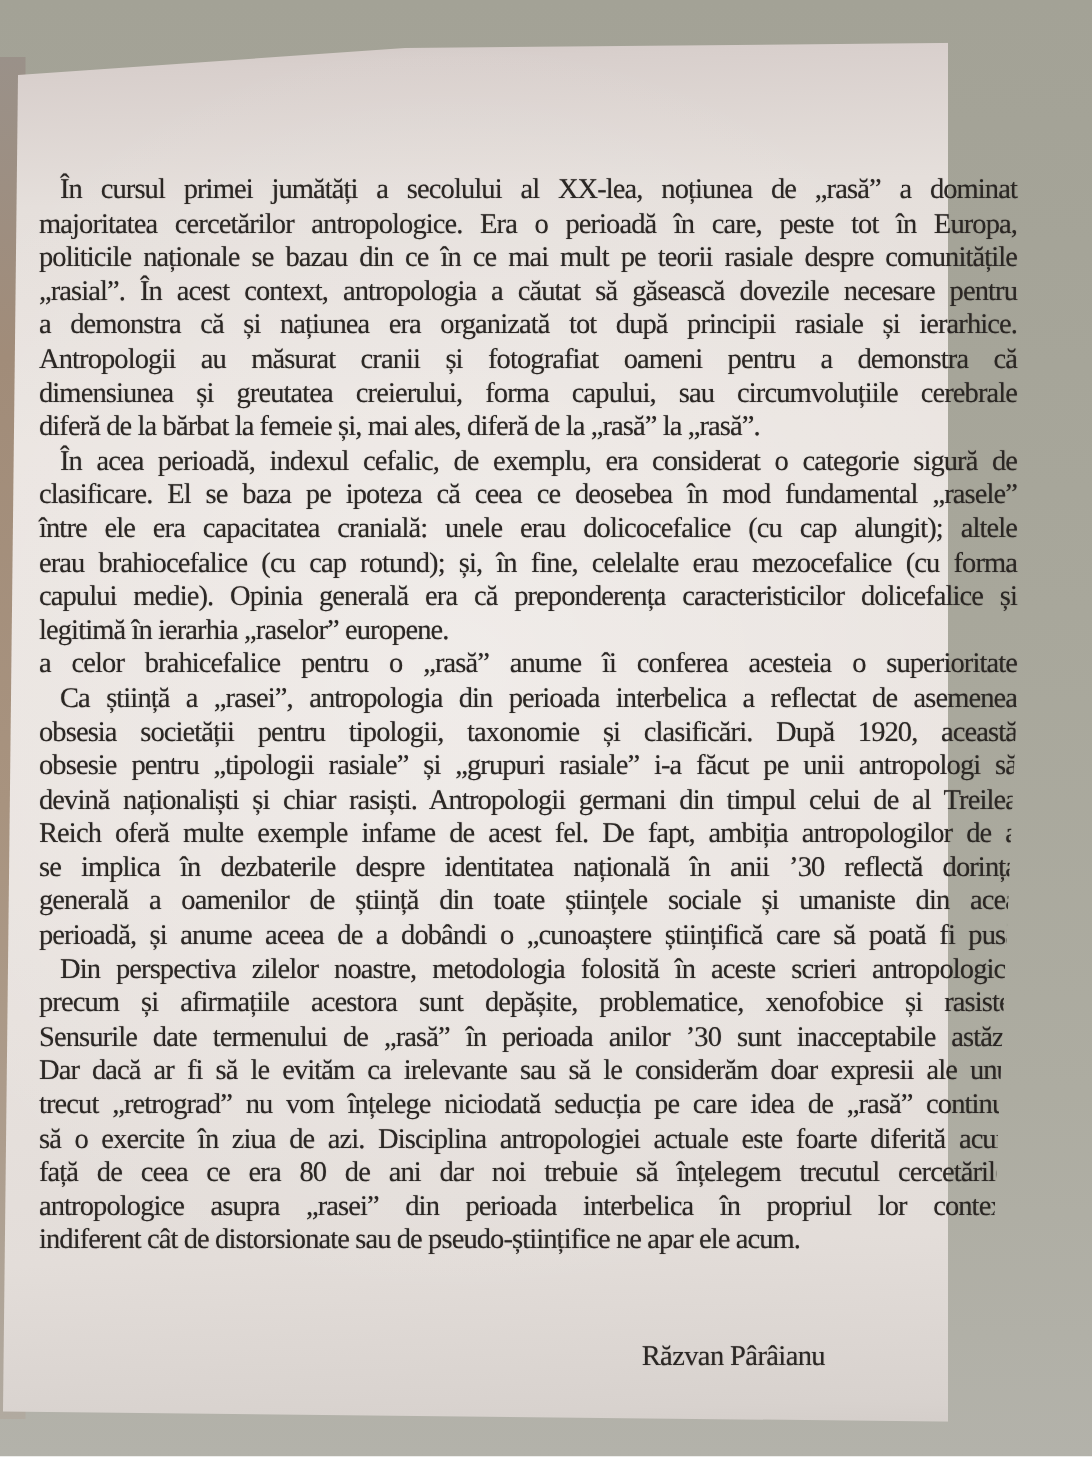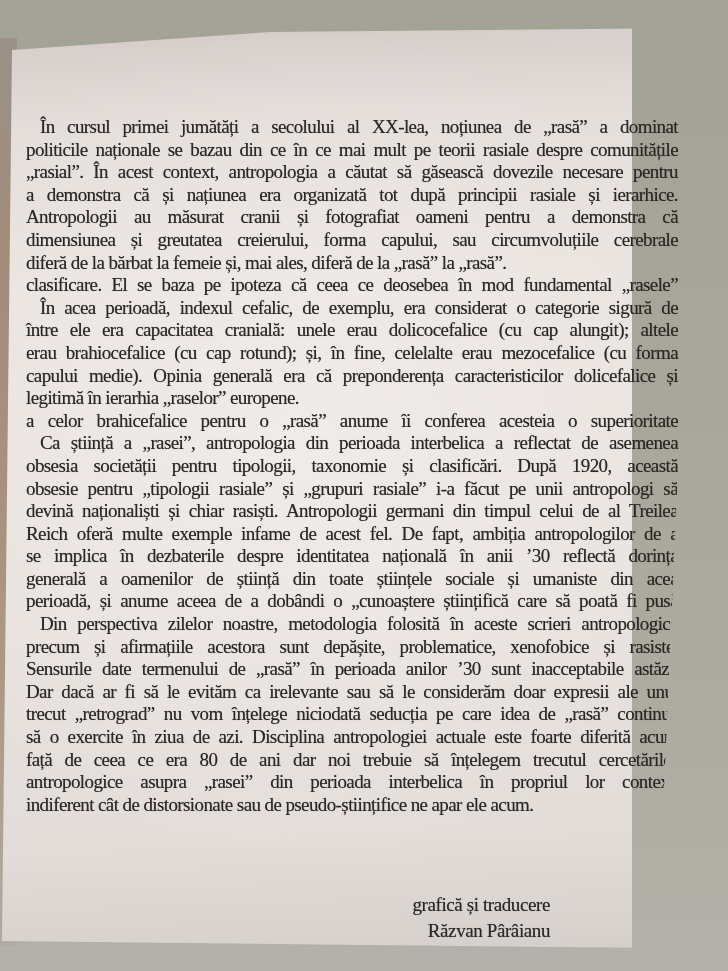--- a/index.html
+++ b/index.html
@@ -75,30 +75,31 @@
 </style>
 </head>
 <body>
 
 <div class="photo">
   <div class="wall-left-strip"></div>
   <div class="paper">
     <div class="text-column">
         <div class="para">
           <div class="line first">În cursul primei jumătăți a secolului al XX-lea, noțiunea de „rasă” a dominat</div>
+          <div class="line">majoritatea cercetărilor antropologice. Era o perioadă în care, peste tot în Europa,</div>
           <div class="line">politicile naționale se bazau din ce în ce mai mult pe teorii rasiale despre comunitățile</div>
           <div class="line">„rasial”. În acest context, antropologia a căutat să găsească dovezile necesare pentru</div>
           <div class="line">a demonstra că și națiunea era organizată tot după principii rasiale și ierarhice.</div>
           <div class="line">Antropologii au măsurat cranii și fotografiat oameni pentru a demonstra că</div>
           <div class="line">dimensiunea și greutatea creierului, forma capului, sau circumvoluțiile cerebrale</div>
           <div class="line last">diferă de la bărbat la femeie și, mai ales, diferă de la „rasă” la „rasă”.</div>
         </div>
         <div class="para">
+          <div class="line first">În acea perioadă, indexul cefalic, de exemplu, era considerat o categorie sigură de</div>
           <div class="line">clasificare. El se baza pe ipoteza că ceea ce deosebea în mod fundamental „rasele”</div>
-          <div class="line first">În acea perioadă, indexul cefalic, de exemplu, era considerat o categorie sigură de</div>
           <div class="line">între ele era capacitatea cranială: unele erau dolicocefalice (cu cap alungit); altele</div>
           <div class="line">erau brahiocefalice (cu cap rotund); și, în fine, celelalte erau mezocefalice (cu forma</div>
           <div class="line">capului medie). Opinia generală era că preponderența caracteristicilor dolicefalice și</div>
           <div class="line last">legitimă în ierarhia „raselor” europene.</div>
           <div class="line">a celor brahicefalice pentru o „rasă” anume îi conferea acesteia o superioritate</div>
         </div>
         <div class="para">
           <div class="line first">Ca știință a „rasei”, antropologia din perioada interbelica a reflectat de asemenea</div>
           <div class="line">obsesia societății pentru tipologii, taxonomie și clasificări. După 1920, această</div>
           <div class="line">obsesie pentru „tipologii rasiale” și „grupuri rasiale” i-a făcut pe unii antropologi să</div>
@@ -114,17 +115,16 @@
           <div class="line">Sensurile date termenului de „rasă” în perioada anilor ’30 sunt inacceptabile astăzi.</div>
           <div class="line">Dar dacă ar fi să le evităm ca irelevante sau să le considerăm doar expresii ale unui</div>
           <div class="line">trecut „retrograd” nu vom înțelege niciodată seducția pe care idea de „rasă” continue</div>
           <div class="line">să o exercite în ziua de azi. Disciplina antropologiei actuale este foarte diferită acum</div>
           <div class="line">față de ceea ce era 80 de ani dar noi trebuie să înțelegem trecutul cercetărilor</div>
           <div class="line">antropologice asupra „rasei” din perioada interbelica în propriul lor context,</div>
           <div class="line last">indiferent cât de distorsionate sau de pseudo-științifice ne apar ele acum.</div>
         </div>
       </div>
     <div class="credit">
-      <div>grafică și traducere</div>
       <div>Răzvan Pârâianu</div>
     </div>
   </div>
 </div>
 
 </body></html>

